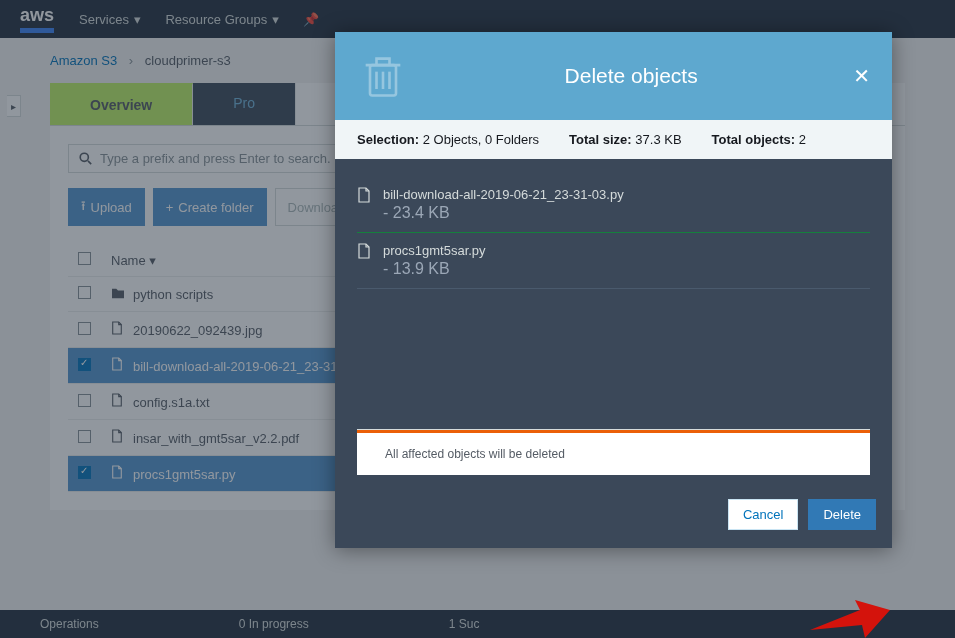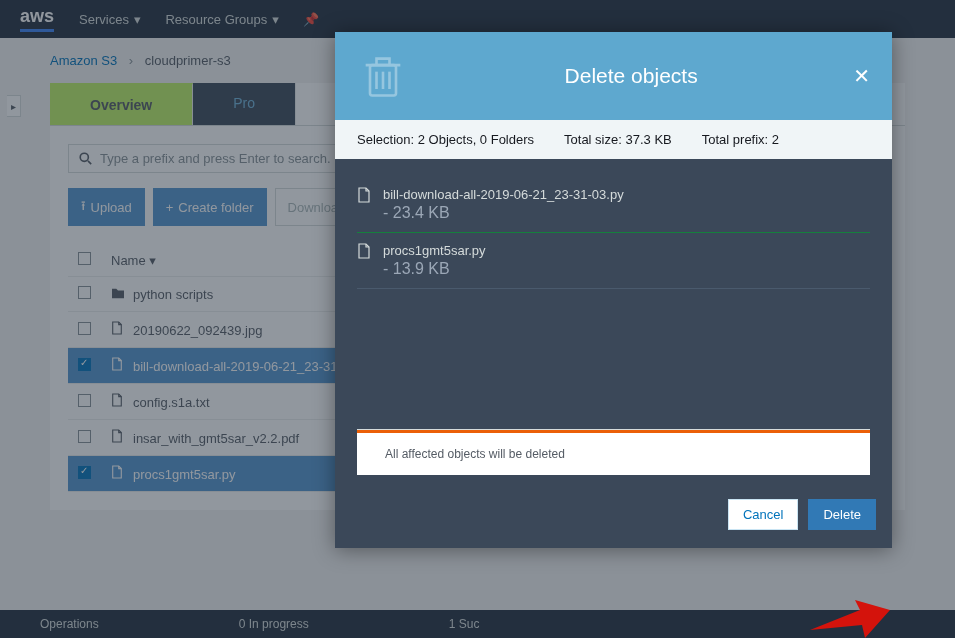--- a/index.html
+++ b/index.html
@@ -1,18 +1,18 @@
 <!DOCTYPE html>
 <html><head>
 <meta charset="utf-8">
 <style>
 *{box-sizing:border-box;margin:0;padding:0;font-family:"Amazon Ember","Helvetica Neue",Arial,sans-serif}
 body{width:955px;height:638px;background:#f2f3f3;overflow:hidden;position:relative}
 .topnav{height:38px;background:#232f3e;display:flex;align-items:center;padding:0 20px;gap:25px;color:#d5dbdb;font-size:13px}
-.logo{font-size:18px;color:#fff;font-weight:600;border-bottom:3px solid #3b82f6;padding-bottom:2px}
+.logo{font-size:18px;color:#fff;font-weight:600;border-bottom:5px solid #3b82f6;padding-bottom:2px}
 .nav-item{display:flex;gap:5px;cursor:pointer}
 .breadcrumb{padding:15px 50px;font-size:13px;color:#545b64}
 .breadcrumb a{color:#0073bb;text-decoration:none}
 .bc-sep{margin:0 8px;color:#879196}
 .panel-drawer{position:absolute;left:7px;top:95px;width:14px;height:22px;background:#fff;border:1px solid #d5dbdb;border-left:none;display:flex;align-items:center;justify-content:center;font-size:10px;color:#545b64}
 .main{margin:0 50px}
 .tabs{display:flex;background:#fff;border-bottom:1px solid #d5dbdb}
 .tab{padding:12px 40px;font-size:14px;color:#545b64;cursor:pointer;border-right:1px solid #eaeded}
 .tab.active{font-weight:700;background:#bef264;border-top:2px solid transparent}
 .tab.dark{background:#3b4859;color:#6fb3d9}
@@ -32,21 +32,21 @@
 .chk.on{background:#0073bb;border-color:#0073bb;position:relative}
 .chk.on:after{content:"✓";color:#fff;font-size:10px;position:absolute;left:1px;top:-2px}
 .ficon{display:inline-block;width:14px;margin-right:8px;color:inherit}
 .overlay{position:absolute;inset:0;background:rgba(35,47,62,0.5)}
 .modal{position:absolute;left:335px;top:32px;width:557px;background:#3b4859;box-shadow:0 2px 20px rgba(0,0,0,0.4)}
 .modal-head{background:#5ea8cf;color:#fff;padding:18px 22px;display:flex;align-items:center;justify-content:space-between}
 .modal-title{font-size:21px;font-weight:400;flex:1;text-align:center}
 .trash-ico{width:52px;height:52px;opacity:.35}
 .close-x{font-size:20px;cursor:pointer;color:#fff}
 .modal-sum{background:#f0f5f7;padding:12px 22px;font-size:13px;color:#16191f;display:flex;gap:30px}
-.modal-sum b{font-weight:400}
+.modal-sum b{font-weight:700}
 .modal-body{padding:18px 22px 10px;color:#d5dbdb;font-size:13px;min-height:270px}
 .fitem{display:flex;gap:12px;padding:10px 0;border-bottom:1px solid #15803d}
 .fitem:last-child{border-bottom:1px solid #4a5a6d}
 .fmeta{font-size:16px;color:#9ba7b6;margin-top:2px}
 .divider-line{height:1px;background:#d5dbdb;margin:0 22px}
 .warnbox{margin:0 22px 14px;border-top:3px solid #eb5f07;background:#fff;padding:14px 28px;font-size:12px;color:#545b64}
 .modal-foot{display:flex;justify-content:flex-end;gap:10px;padding:10px 16px 18px}
 .mbtn{padding:7px 14px;font-size:13px;border:1px solid transparent;cursor:pointer}
 .mbtn.cancel{background:#fff;color:#0073bb;border-color:#c9e4f3}
 .mbtn.del{background:#3179b5;color:#fff}
@@ -171,21 +171,21 @@
         <line x1="12" y1="10" x2="12" y2="18"></line>
         <line x1="15" y1="10" x2="15" y2="18"></line>
         <path d="M4 7h16M9 7V4h6v3"></path>
       </svg>
     <div class="modal-title">Delete objects</div>
     <span class="close-x">✕</span>
   </div>
   <div class="modal-sum">
     <span><b>Selection:</b> <span>2 Objects, 0 Folders</span></span>
     <span><b>Total size:</b> <span>37.3 KB</span></span>
-    <span><b>Total prefix:</b> <span>2</span></span>
+    <span><b>Total objects:</b> <span>2</span></span>
   </div>
   <div class="modal-body" id="mfiles">
       <div class="fitem">
         <span><svg width="14" height="16" viewBox="0 0 14 16" fill="none" stroke="#d5dbdb" stroke-width="1.2">
             <path d="M2 1h7l3 3v11H2z"></path>
             <path d="M9 1v3h3"></path>
           </svg></span>
         <div>
           <div>bill-download-all-2019-06-21_23-31-03.py</div>
           <div class="fmeta">- 23.4 KB</div>

